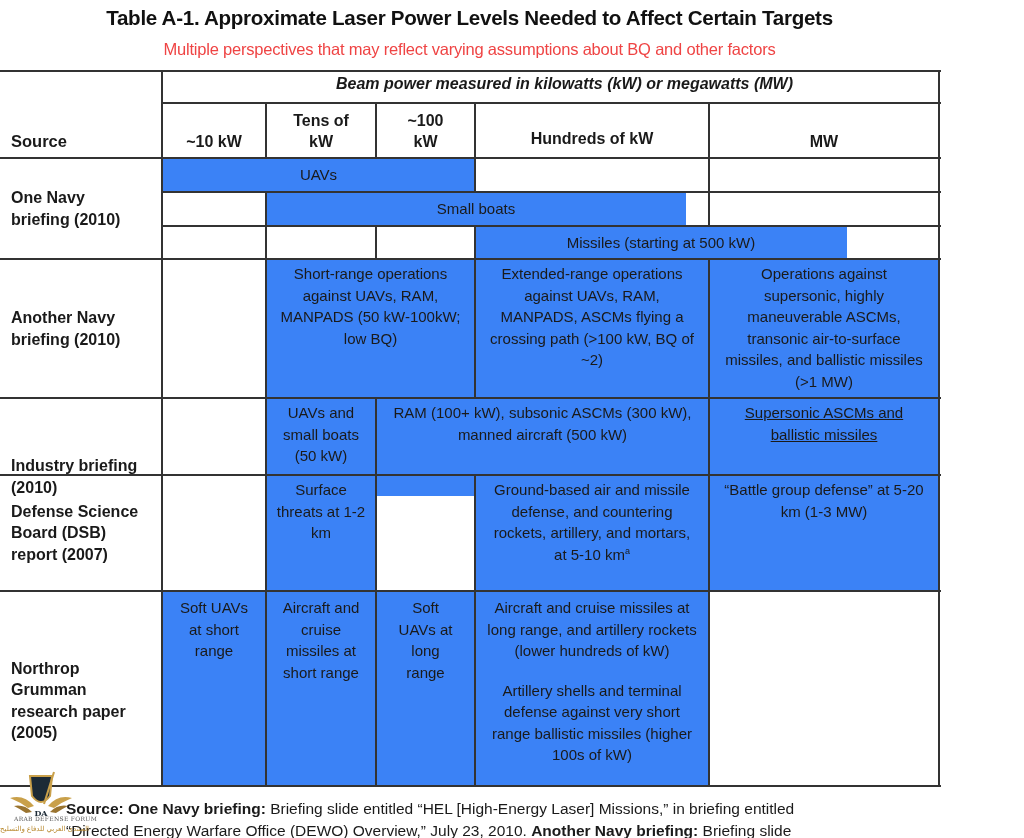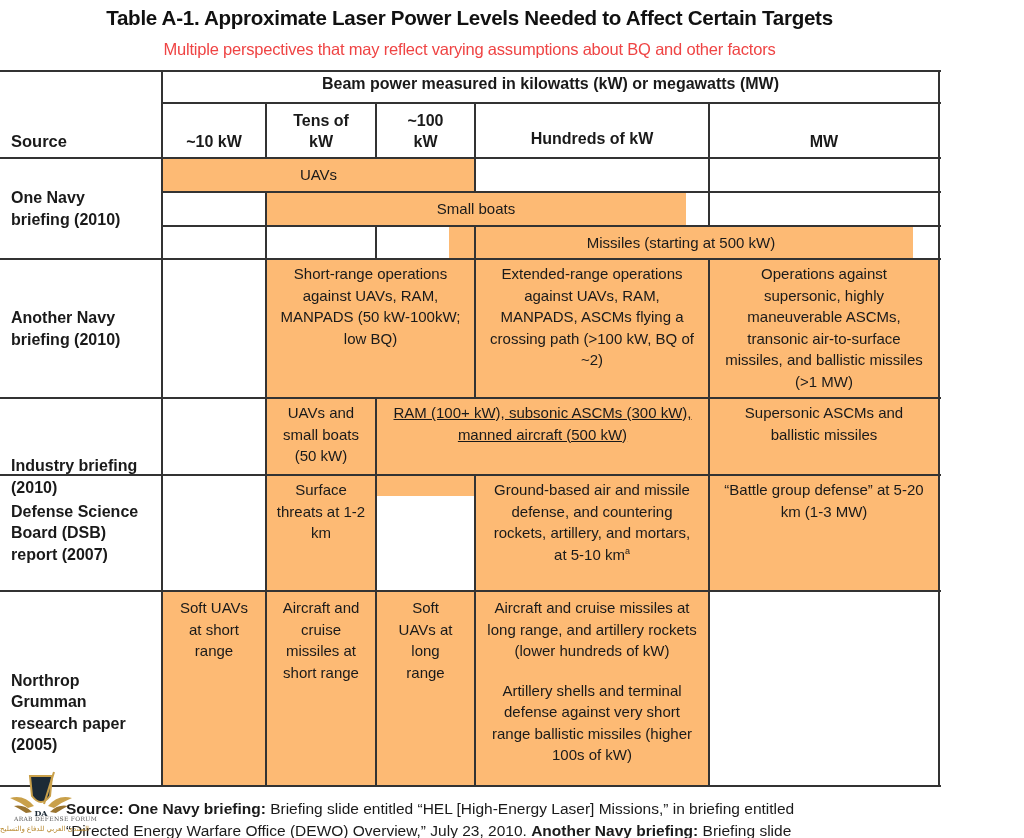--- a/index.html
+++ b/index.html
@@ -17,21 +17,21 @@
   }
 
   .grid { position: absolute; left: 0; top: 0; width: 1024px; height: 838px; }
   .cell {
     position: absolute; display: flex; flex-direction: column; align-items: center;
     text-align: center; font-size: 15px; line-height: 21.5px; color: #1a1a1a;
     padding: 0 4px;
   }
   .cell.vc { justify-content: center; }
   .cell.top { justify-content: flex-start; padding-top: 4px; }
-  .gray { background: #fdba74; }
+  .gray { background: #3b82f6; }
   .hdr { font-weight: bold; font-size: 16px; line-height: 21px; justify-content: flex-end; padding-bottom: 6px; }
   .hdr.mid { justify-content: center; padding-bottom: 0; }
   .src {
     position: absolute; left: 0; width: 162px; font-weight: bold; font-size: 16px;
     line-height: 21.5px; padding-left: 11px; display: flex; flex-direction: column; justify-content: center;
     text-align: left;
   }
   .src.bottom { justify-content: flex-end; padding-bottom: 6px; }
 
   .hl { position: absolute; height: 2px; background: #333; }
@@ -51,51 +51,51 @@
   .logo-text2 { position: absolute; left: 0px; top: 825px; font-size: 7px; color: #b8892e; }
 </style>
 </head>
 <body>
 
 <div class="title">Table A-1. Approximate Laser Power Levels Needed to Affect Certain Targets</div>
 <div class="subtitle">Multiple perspectives that may reflect varying assumptions about BQ and other factors</div>
 
 <div class="grid">
 
-  <div class="cell hdr mid" style="left:162px;top:71px;width:777px;height:24px;">Beam power measured in kilowatts (kW) or megawatts (MW)</div>
+  <div class="cell hdr mid" style="left:176px;top:71px;width:777px;height:24px;font-style:italic;">Beam power measured in kilowatts (kW) or megawatts (MW)</div>
   <div class="src bottom" style="top:103px;height:55px;font-size:16.5px;">Source</div>
   <div class="cell hdr" style="left:162px;top:103px;width:104px;height:55px;">~10 kW</div>
   <div class="cell hdr" style="left:266px;top:103px;width:110px;height:55px;padding:0 22px 6px;">Tens of kW</div>
   <div class="cell hdr" style="left:376px;top:103px;width:99px;height:55px;padding:0 26px 6px;">~100 kW</div>
   <div class="cell hdr" style="left:475px;top:103px;width:234px;height:52px;">Hundreds of kW</div>
   <div class="cell hdr" style="left:709px;top:103px;width:230px;height:55px;">MW</div>
 
   <div class="src" style="top:158px;height:101px;padding-right:20px;">One Navy briefing (2010)</div>
   <div class="cell vc gray" style="left:162px;top:158px;width:313px;height:34px;">UAVs</div>
   <div class="cell vc gray" style="left:266px;top:192px;width:420px;height:34px;">Small boats</div>
-  <div class="cell vc gray" style="left:449px;top:226px;width:464px;height:33px;">Missiles (starting at 500 kW)</div>
+  <div class="cell vc gray" style="left:475px;top:226px;width:372px;height:33px;">Missiles (starting at 500 kW)</div>
 
   <div class="src" style="top:259px;height:139px;padding-right:20px;">Another Navy briefing (2010)</div>
   <div class="cell top gray" style="left:266px;top:259px;width:209px;height:139px;padding:4px 12px 0;">Short-range operations against UAVs, RAM, MANPADS (50 kW-100kW; low BQ)</div>
   <div class="cell top gray" style="left:475px;top:259px;width:234px;height:139px;padding:4px 10px 0;">Extended-range operations against UAVs, RAM, MANPADS, ASCMs flying a crossing path (&gt;100 kW, BQ of ~2)</div>
   <div class="cell top gray" style="left:709px;top:259px;width:230px;height:139px;padding:4px 14px 0;">Operations against supersonic, highly maneuverable ASCMs, transonic air-to-surface missiles, and ballistic missiles (&gt;1 MW)</div>
 
   <div class="src" style="top:398px;height:77px;padding-right:20px;margin-top:40px;">Industry briefing (2010)</div>
   <div class="cell top gray" style="left:266px;top:398px;width:110px;height:77px;padding:4px 10px 0;">UAVs and small boats (50 kW)</div>
-  <div class="cell top gray" style="left:376px;top:398px;width:333px;height:98px;padding:4px 12px 0;text-decoration:underline;">RAM (100+ kW), subsonic ASCMs (300 kW), manned aircraft (500 kW)</div>
-  <div class="cell top gray" style="left:709px;top:398px;width:230px;height:77px;padding:4px 20px 12px;">Supersonic ASCMs and ballistic missiles</div>
+  <div class="cell top gray" style="left:376px;top:398px;width:333px;height:98px;padding:4px 12px 0;">RAM (100+ kW), subsonic ASCMs (300 kW), manned aircraft (500 kW)</div>
+  <div class="cell top gray" style="left:709px;top:398px;width:230px;height:77px;padding:4px 20px 12px;text-decoration:underline;">Supersonic ASCMs and ballistic missiles</div>
 
   <div class="src" style="top:475px;height:116px;padding-right:20px;">Defense Science Board (DSB) report (2007)</div>
   <div class="cell top gray" style="left:266px;top:475px;width:110px;height:116px;padding:4px 10px 0;">Surface threats at 1-2 km</div>
   <div class="cell top gray" style="left:475px;top:475px;width:234px;height:116px;padding:4px 12px 0;">
     <span><span>Ground-based air and missile defense, and countering rockets, artillery, and mortars, at 5-10 km</span><sup>a</sup></span>
   </div>
   <div class="cell top gray" style="left:709px;top:475px;width:230px;height:116px;padding:4px 10px 0;">“Battle group defense” at 5-20 km (1-3 MW)</div>
 
-  <div class="src" style="top:591px;height:243px;padding-right:20px;border-radius:15px;">Northrop Grumman research paper (2005)</div>
+  <div class="src" style="top:579px;height:243px;padding-right:20px;border-radius:15px;">Northrop Grumman research paper (2005)</div>
   <div class="cell top gray" style="left:162px;top:591px;width:104px;height:195px;padding:6px 12px 0;">Soft UAVs at short range</div>
   <div class="cell top gray" style="left:266px;top:591px;width:110px;height:195px;padding:6px 14px 0;">Aircraft and cruise missiles at short range</div>
   <div class="cell top gray" style="left:376px;top:591px;width:99px;height:195px;padding:6px 16px 0;">Soft UAVs at long range</div>
   <div class="cell top gray" style="left:475px;top:591px;width:234px;height:195px;padding:6px 10px 0;">
     <div class="para">Aircraft and cruise missiles at long range, and artillery rockets (lower hundreds of kW)</div>
     <div>Artillery shells and terminal defense against very short range ballistic missiles (higher 100s of kW)</div>
   </div>
 
   <div class="hl" style="left:0;top:70px;width:941px;"></div>
   <div class="hl" style="left:162px;top:102px;width:779px;"></div>

